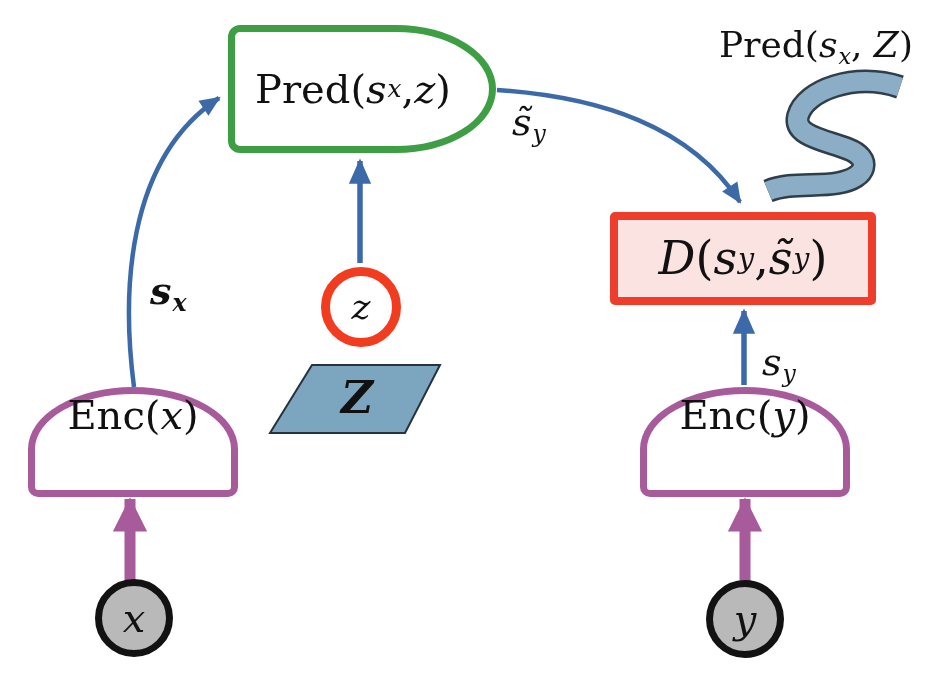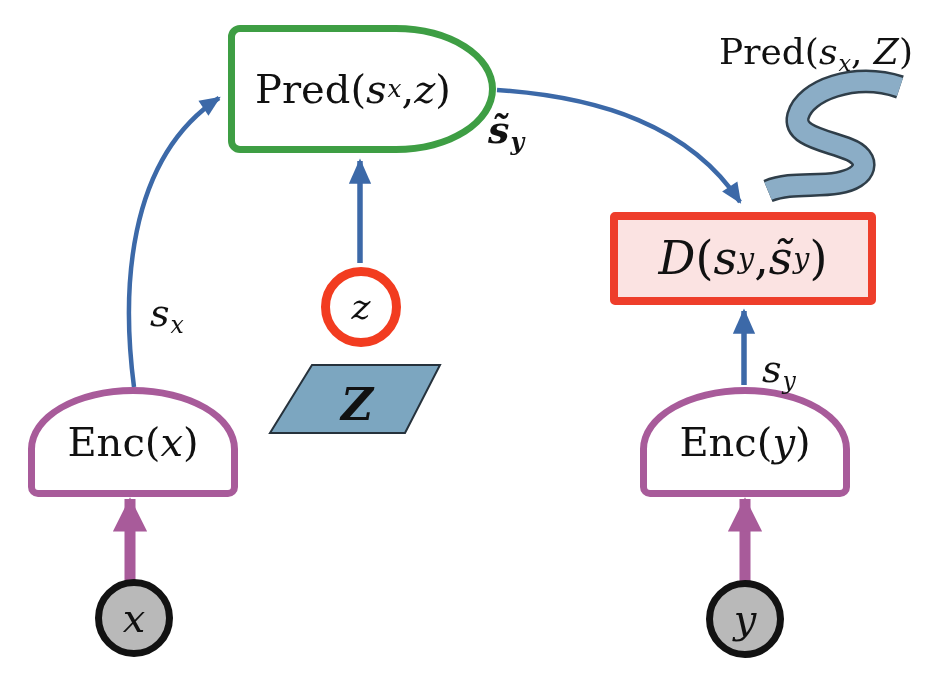--- a/index.html
+++ b/index.html
@@ -19,32 +19,32 @@
     font-size:40px;padding-right:18px;
   }
   .cost{
     left:610px;top:212px;width:266px;height:93px;
     border:8px solid #ee3e2b;background:#fbe3e2;border-radius:5px;
     font-size:46px;
   }
   .enc{
     width:210px;height:110px;border:7px solid #a85b9a;
     border-radius:105px 105px 10px 10px / 62px 62px 10px 10px;
-    align-items:center;font-size:40px;
+    align-items:flex-start;font-size:40px;
   }
   .enc-x{left:28px;top:387px;}
   .enc-y{left:640px;top:387px;}
   .circle{border-radius:50%;}
   .input{width:78px;height:78px;border:7px solid #121212;background:#b9b9b9;font-size:40px;font-style:italic;}
   .input-x{left:95px;top:579px;}
   .input-y{left:706px;top:580px;}
   .latent{left:321px;top:267px;width:80px;height:80px;border:9px solid #f23c20;font-size:36px;font-style:italic;}
-  .lbl{position:absolute;z-index:2;font-size:38px;white-space:nowrap;margin-top:7px;}
-  .sx-lbl{left:150px;top:284px;}
-  .sty-lbl{left:488px;top:100px;font-weight:bold;}
+  .lbl{position:absolute;z-index:2;font-size:38px;white-space:nowrap;}
+  .sx-lbl{left:150px;top:268px;font-weight:bold;}
+  .sty-lbl{left:512px;top:100px;}
   .sy-lbl{left:762px;top:340px;}
   .pred-set-lbl{left:700px;top:24px;width:232px;text-align:center;font-size:36px;}
   .zset-lbl{left:312px;top:372px;width:90px;text-align:center;font-size:44px;font-style:italic;font-weight:bold;}
   .it{font-style:italic;}
   .rm{font-style:normal;}
   .sb{font-style:italic;font-size:0.62em;vertical-align:-0.3em;margin-left:1px;}
 </style>
 </head>
 <body>
 

